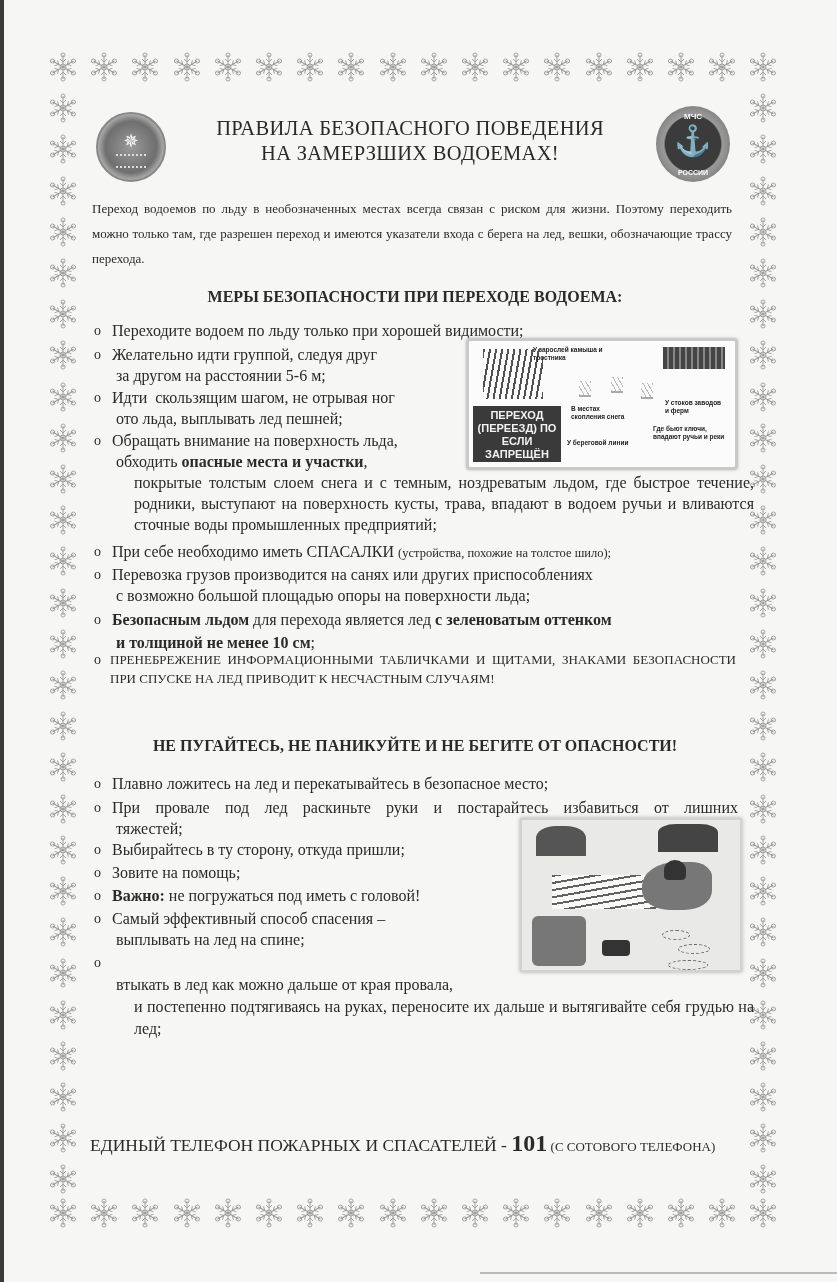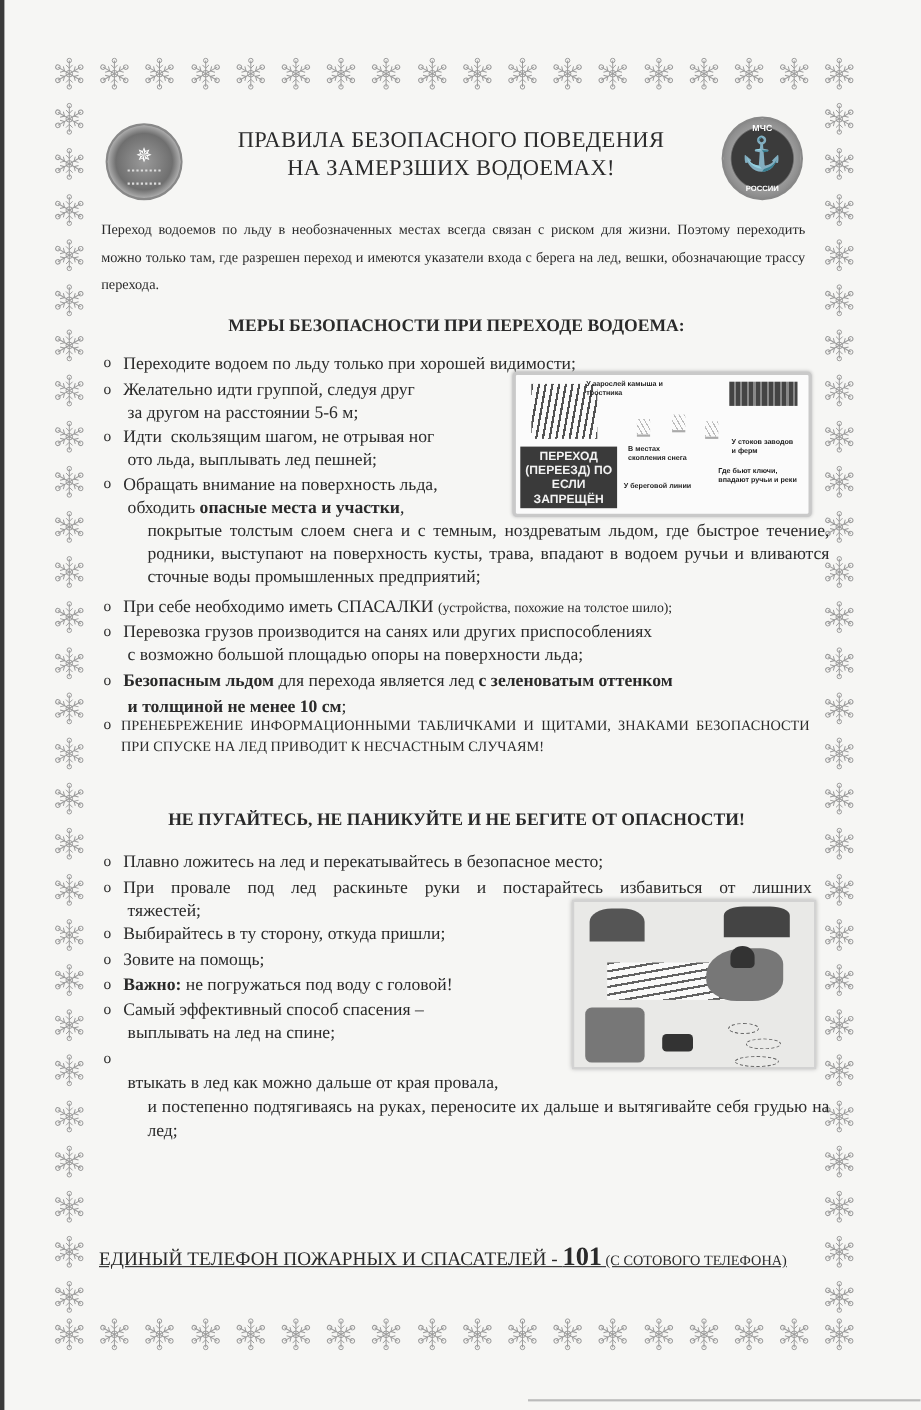--- a/index.html
+++ b/index.html
@@ -52,21 +52,21 @@
   }
   .img2 .trees { position:absolute; left:14px; top:6px; width:50px; height:30px; background:#555; border-radius:40% 40% 0 0; }
   .img2 .trees2 { position:absolute; left:136px; top:4px; width:60px; height:28px; background:#444; border-radius:30% 30% 0 0; }
   .img2 .crack { position:absolute; left:30px; top:55px; width:130px; height:34px; background:repeating-linear-gradient(170deg,#333 0 2px,#fff 2px 7px); opacity:0.75; }
   .img2 .person { position:absolute; left:120px; top:42px; width:70px; height:48px; background:#777; border-radius:50% 30% 40% 40%; }
   .img2 .head { position:absolute; left:142px; top:40px; width:22px; height:20px; background:#333; border-radius:50% 50% 20% 20%; }
   .img2 .inset { position:absolute; left:10px; top:96px; width:54px; height:50px; background:#777; border-radius:6px; }
   .img2 .whistle { position:absolute; left:80px; top:120px; width:28px; height:16px; background:#333; border-radius:4px; }
   .img2 .hole { position:absolute; border:1.5px dashed #666; border-radius:50%; }
   .footer {
-    position:absolute; left:0; top:1130px; width:650px; font-size:17.5px; white-space:nowrap;text-decoration:underline;
+    position:absolute; left:0; top:1130px; width:650px; font-size:17.5px; white-space:nowrap;
   }
   .footer .num { font-weight:bold; font-size:24px; }
   .footer .small { font-size:13px; }
   b { font-weight:bold; }
   .sm { font-size:12.5px; }
 </style>
 </head>
 <body>
 
 <div class="leftedge"></div>
@@ -2505,21 +2505,21 @@
   <div class="li" style="top:839px;width:420px">
     <span class="bul">o</span>
     <span class="txt">Выбирайтесь в ту сторону, откуда пришли;</span>
   </div>
   <div class="li" style="top:862px;width:420px">
     <span class="bul">o</span>
     <span class="txt">Зовите на помощь;</span>
   </div>
   <div class="li" style="top:885px;width:420px">
     <span class="bul">o</span>
-    <span class="txt" style="white-space:pre"><b>Важно:</b><span> не погружаться под воду с головой!</span></span>
+    <span class="txt" style="white-space:pre"><b>Важно:</b><span> не погружаться под иметь с головой!</span></span>
   </div>
   <div class="li" style="top:908px;width:420px;height:44px">
     <span class="bul">o</span>
     <span class="txt">Самый эффективный способ спасения –</span>
     <span class="txt" style="left:26px;top:21px">выплывать на лед на спине;</span>
   </div>
   <div class="li" style="top:952px;width:420px;height:44px">
     <span class="bul">o</span>
     <span class="txt" style="left:26px;top:22px;white-space:nowrap">втыкать в лед как можно дальше от края провала,</span>
   </div>

